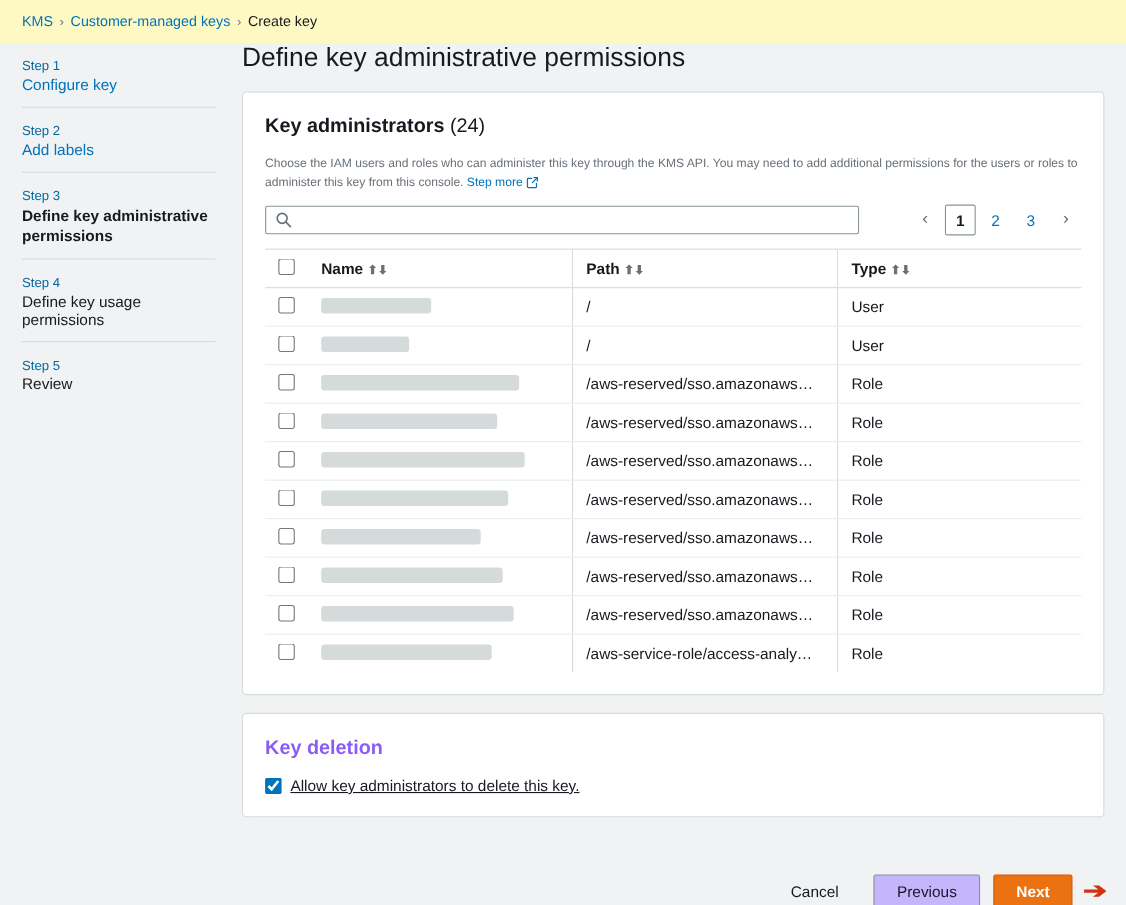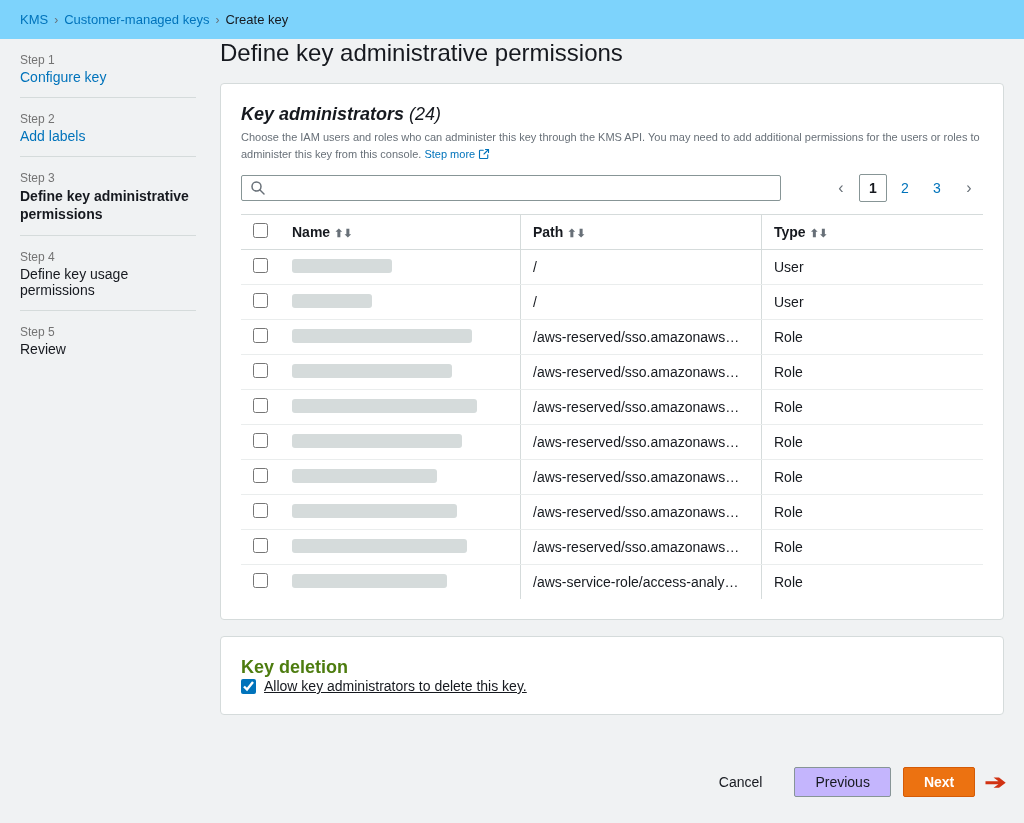--- a/index.html
+++ b/index.html
@@ -11,21 +11,21 @@
       min-height: 823px;
     }
 
     
     .breadcrumb {
       display: flex;
       align-items: center;
       gap: 6px;
       padding: 12px 20px;
       font-size: 13px;
-      background: #7dd3fc;
+      background: #fef9c3;
       text-align: center;
     }
     .breadcrumb a {
       color: #0073bb;
       text-decoration: none;
     }
     .breadcrumb-sep {
       color: #687078;
       font-size: 12px;
     }
@@ -44,21 +44,21 @@
     .sidebar {
       width: 200px;
       flex-shrink: 0;
       padding-right: 24px;
     }
     .step-item {
       margin-bottom: 0;
     }
     .step-label {
       font-size: 12px;
-      color: #737373;
+      color: #0369a1;
       margin-bottom: 2px;
       margin-top: 14px;
     }
     .step-link {
       color: #0073bb;
       text-decoration: none;
       font-size: 14px;
       cursor: pointer;
     }
     .step-active-text {
@@ -95,22 +95,21 @@
       border-radius: 4px;
       margin-bottom: 16px;
       padding: 20px;
     }
 
     
     .section-title {
       font-size: 18px;
       font-weight: 700;
       color: #16191f;
-      margin-bottom: 4px;
-      font-style: italic;
+      margin-bottom: 16px;
     }
     .section-count {
       font-weight: 400;
       color: #16191f;
     }
     .section-description {
       font-size: 11px;
       color: #687078;
       margin-bottom: 12px;
       line-height: 1.5;
@@ -242,21 +241,22 @@
       width: 15px;
       height: 15px;
       cursor: pointer;
       accent-color: #0073bb;
     }
 
     
     .deletion-title {
       font-size: 18px;
       font-weight: 700;
-      color: #4d7c0f;
+      color: #8b5cf6;
+      margin-bottom: 16px;
     }
     .checkbox-row {
       display: flex;
       align-items: center;
       gap: 8px;
       text-decoration: underline;
     }
     .checkbox-row input[type="checkbox"] {
       width: 15px;
       height: 15px;

